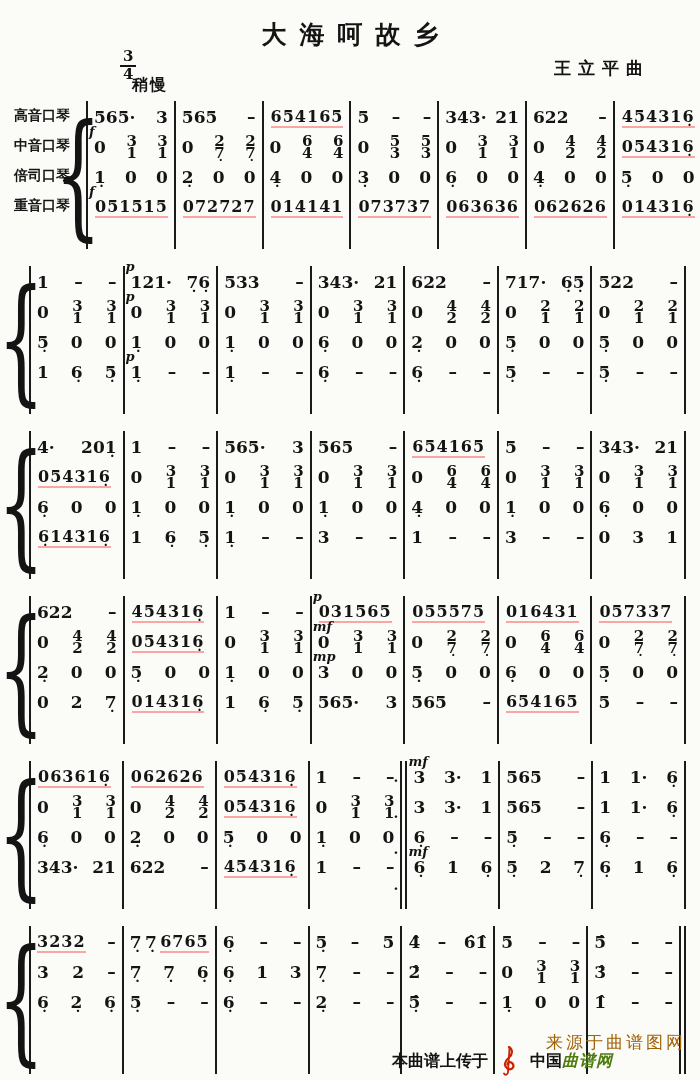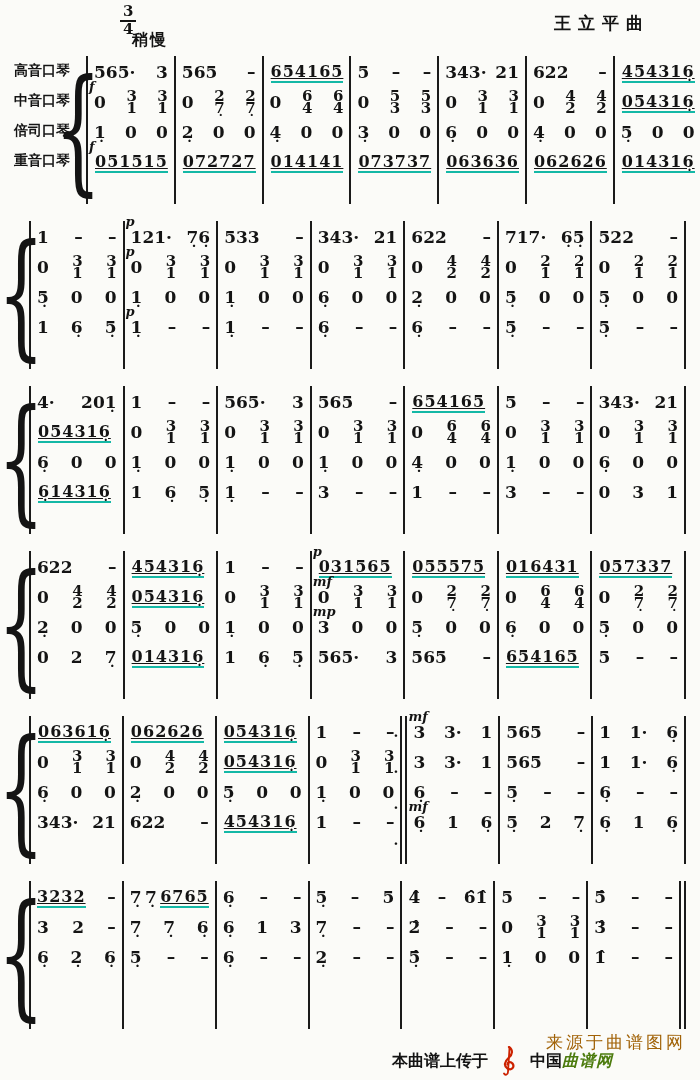--- a/index.html
+++ b/index.html
@@ -32,38 +32,39 @@
     transform:scale(0.5,0.92);transform-origin:center;}
   .measures{display:flex;flex:1;border-left:2px solid #1a1a1a;}
   .measure{flex:1;position:relative;border-right:2px solid #1a1a1a;padding:1px 3px;
     display:flex;flex-direction:column;min-width:0;}
   .measure.final{border-right:7px double #1a1a1a;}
   .measure.repeat{border-right:7px double #1a1a1a;}
   .voice{height:30px;display:flex;align-items:center;justify-content:space-between;
     font-size:17px;font-weight:bold;padding:0 3px;min-width:0;}
   .voice.single{justify-content:flex-start;padding-left:4px;}
   .tok{white-space:nowrap;}
-  .tok.run{border-bottom:2px solid #14b8a6;letter-spacing:1px;font-size:16px;text-decoration:underline;}
+  .tok.run{border-bottom:2px solid #fca5a5;letter-spacing:1px;font-size:16px;}
   .dash{font-weight:bold;}
   .chord{display:inline-flex;flex-direction:column;align-items:center;line-height:0.82;font-size:15px;}
   .dyn{position:absolute;left:1px;font-style:italic;font-size:13px;font-weight:bold;
     font-family:"DejaVu Serif",serif;z-index:2;}
   .rptdots{position:absolute;right:2px;top:2px;bottom:2px;display:flex;flex-direction:column;
     justify-content:space-around;font-weight:bold;font-size:14px;line-height:1;}
   .watermark{position:absolute;right:14px;bottom:26px;color:#a16207;
     font-size:17px;letter-spacing:3px;font-family:"DejaVu Sans","Liberation Sans",sans-serif;}
   .footer{position:absolute;left:392px;bottom:4px;display:flex;align-items:center;
     font-size:16px;font-weight:bold;white-space:nowrap;gap:8px;}
   .footer .clef{margin:0 4px;display:flex;align-items:flex-end;}
   .footer .site-suffix{font-style:italic;letter-spacing:1px;}
 </style>
 </head>
 <body>
 
 <div class="page">
+  <div class="subtitle">大海呵故乡</div>
   <div class="meta">
     <div class="meter">
       <div class="num">3</div>
       <div>4</div>
     </div>
     <div class="tempo">稍慢</div>
     <div class="composer">王立平曲</div>
   </div>
   <div id="score">
       <div class="system">

